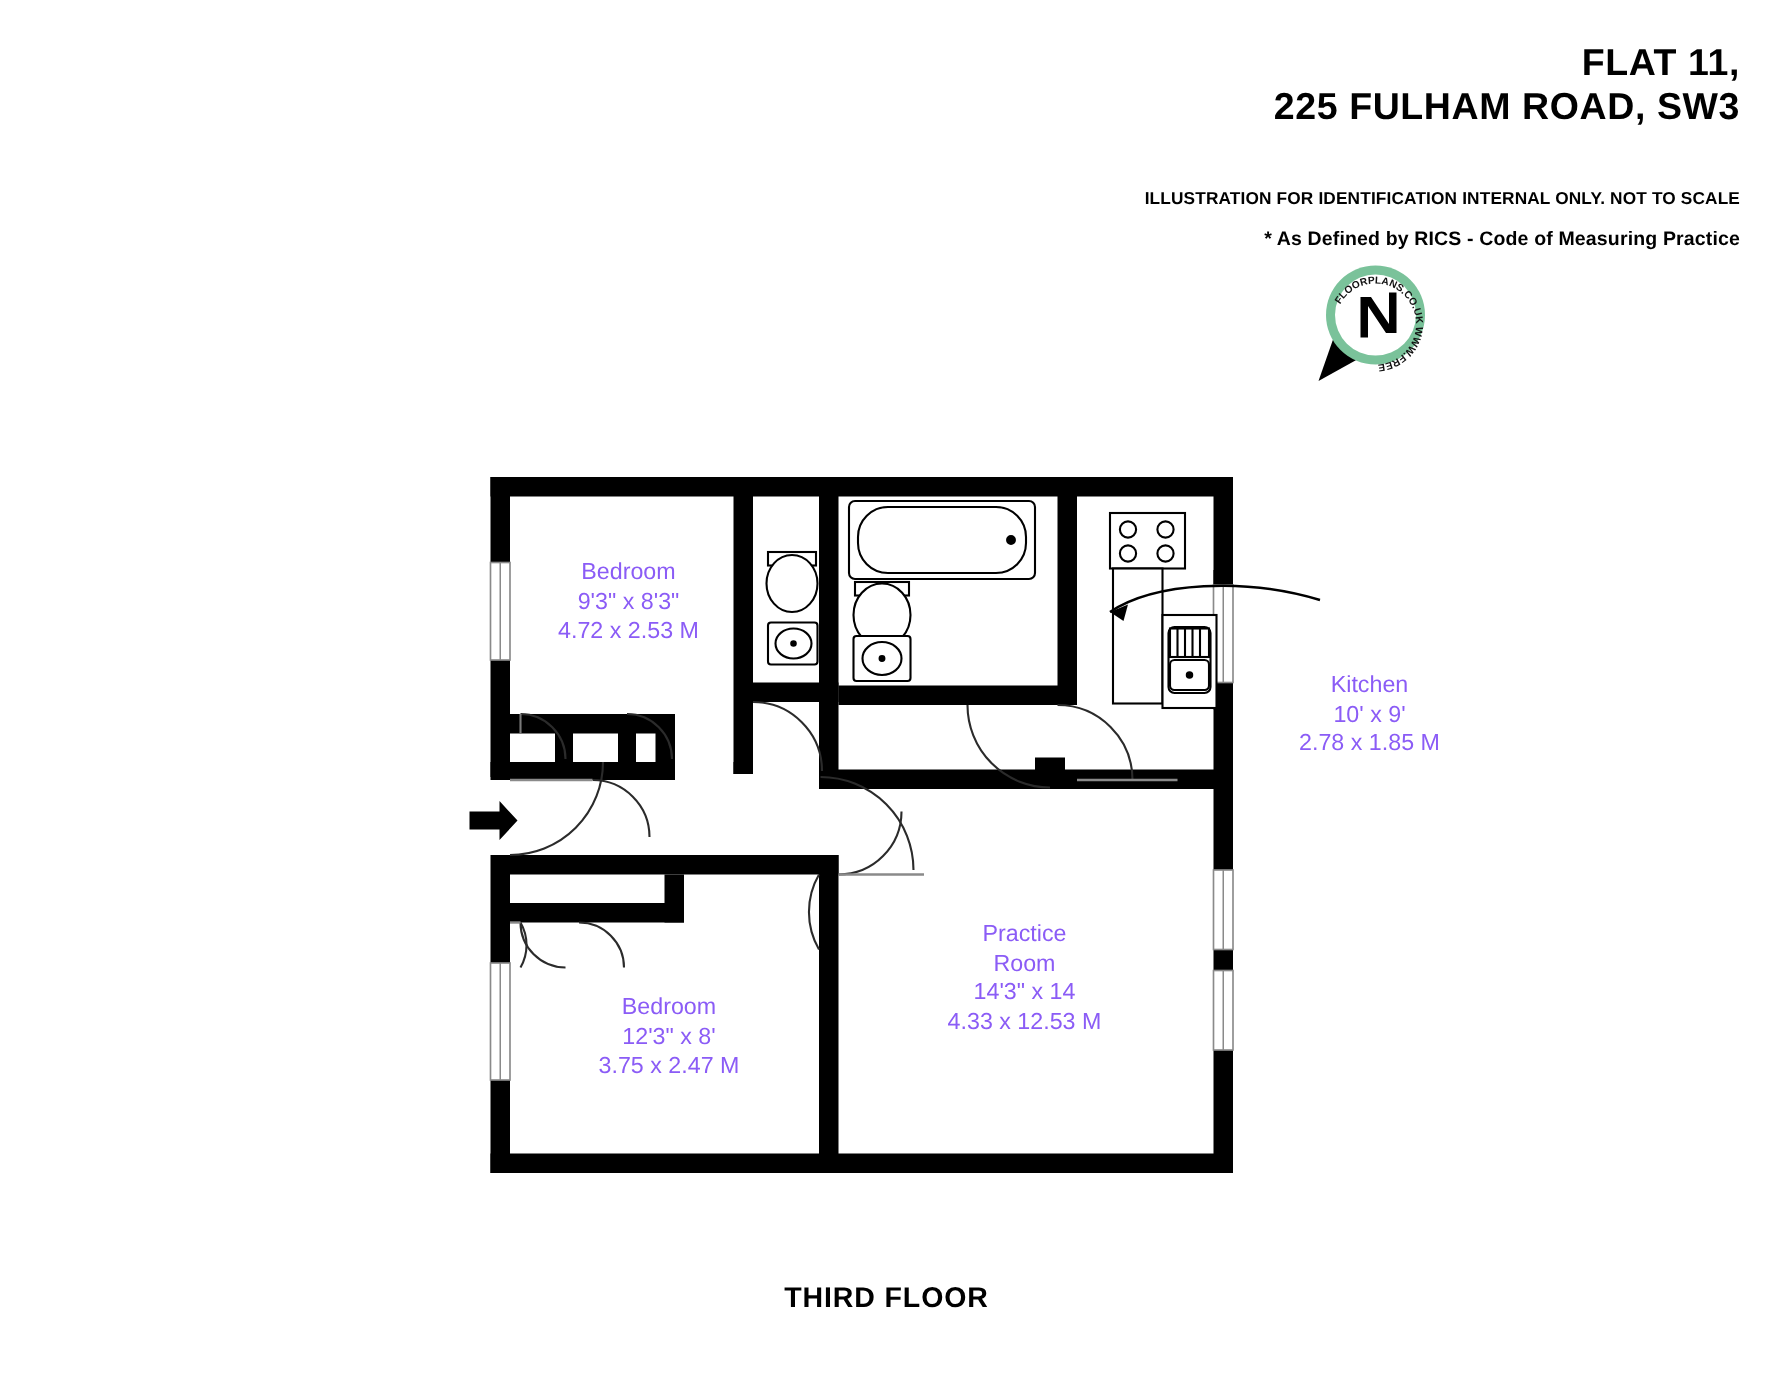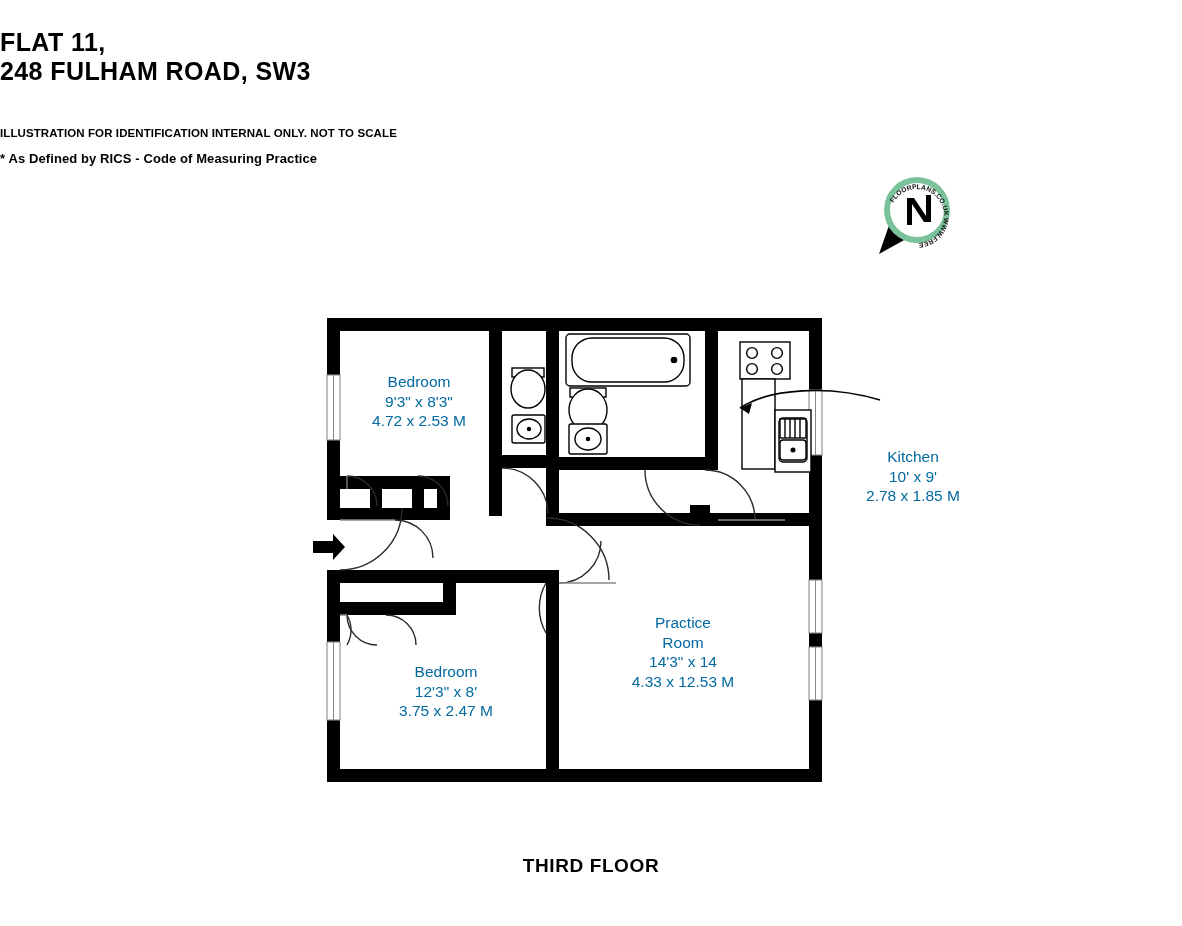--- a/index.html
+++ b/index.html
@@ -20,21 +20,21 @@
     width: 1182px;
     height: 926px;
   }
 
   
   .header {
     position: absolute;
     left: 0;
     top: 28px;
     width: 1160px;
-    text-align: left;
+    text-align: right;
   }
   .title-line {
     font-size: 25px;
     font-weight: bold;
     letter-spacing: 0.4px;
     line-height: 29px;
   }
   .subtitle-block {
     margin-top: 20px;
     font-size: 14.5px;
@@ -72,21 +72,21 @@
     height: 926px;
     pointer-events: none;
   }
 
   
   .room-label {
     position: absolute;
     text-align: center;
     font-size: 15.5px;
     line-height: 19.5px;
-    color: #0369a1;
+    color: #8b5cf6;
     white-space: nowrap;
   }
   .room-label .nm { display: block; }
   .room-label .d1 { display: block; }
   .room-label .d2 { display: block; }
 
   #label-bedroom1 { left: 336px; top: 372px; width: 166px; }
   #label-bedroom2 { left: 363px; top: 662px; width: 166px; }
   #label-reception { left: 600px; top: 613px; width: 166px; }
   #label-kitchen  { left: 830px; top: 447px; width: 166px; }
@@ -102,21 +102,21 @@
     letter-spacing: 0.6px;
   }
 </style>
 </head>
 <body>
 
 <div id="page">
 
   <div class="header">
     <div class="title-line">FLAT 11,</div>
-    <div class="title-line">248 FULHAM ROAD, SW3</div>
+    <div class="title-line">225 FULHAM ROAD, SW3</div>
 
 
     <div class="disclaimer-block">
       <div>ILLUSTRATION FOR IDENTIFICATION INTERNAL ONLY. NOT TO SCALE</div>
       <div class="disclaimer-2">* As Defined by RICS - Code of Measuring Practice</div>
     </div>
   </div>
 
   <svg class="compass" viewBox="0 0 96 96">
     <defs>

